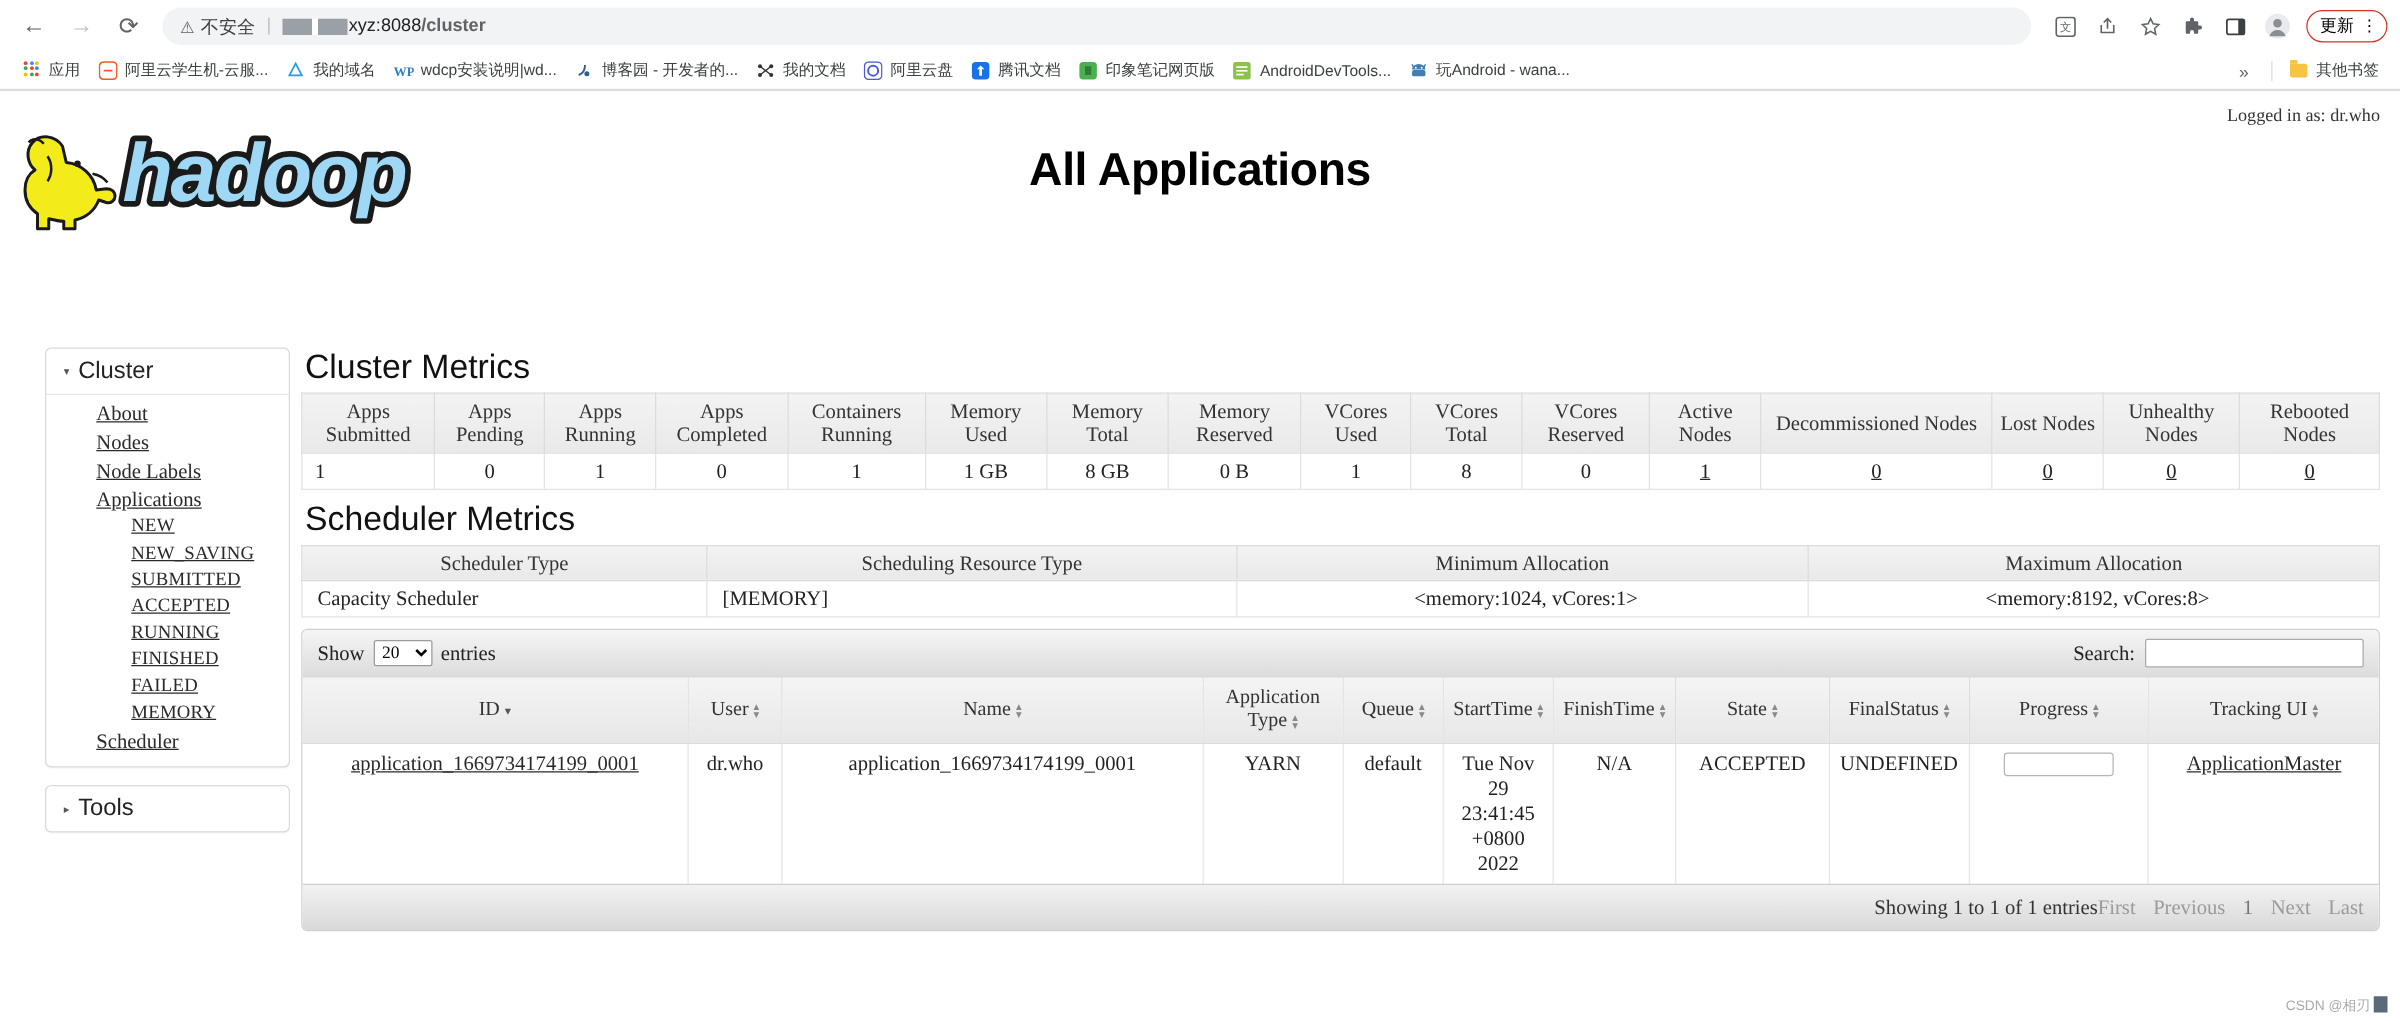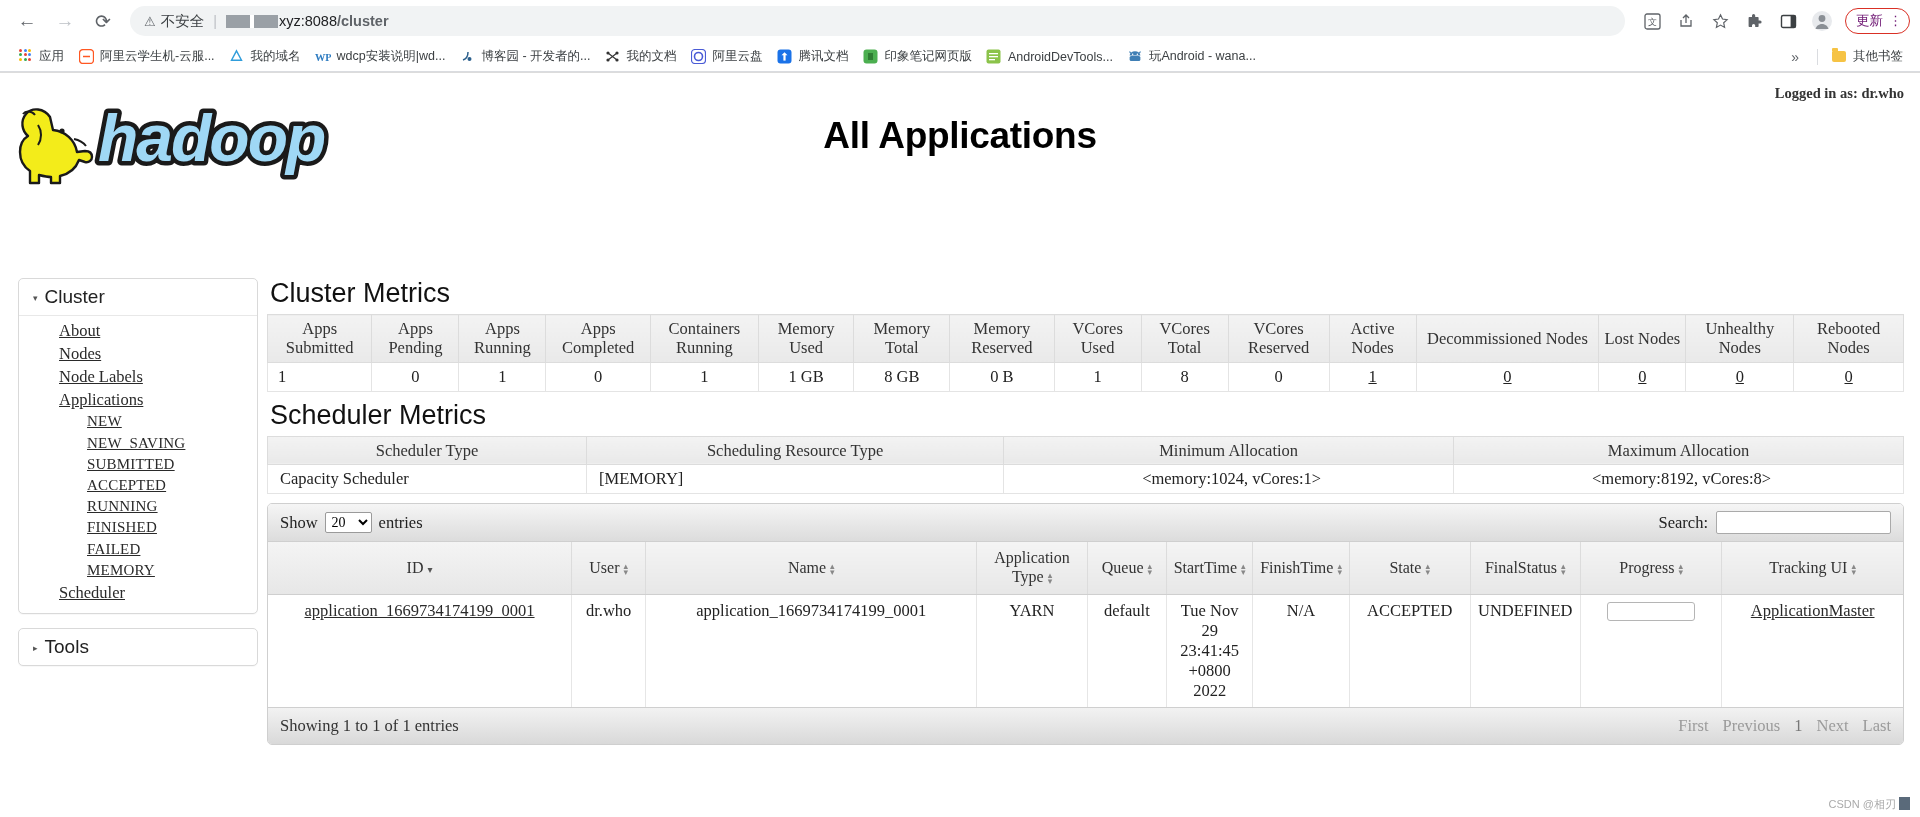--- a/index.html
+++ b/index.html
@@ -68,21 +68,21 @@
     flex: 0 0 auto;
     cursor: pointer;
   }
   .update-pill {
     display: flex; align-items: center; gap: 6px;
     border: 1px solid #d93025;
     border-radius: 14px;
     height: 26px;
     padding: 0 7px 0 10px;
     margin-left: 4px;
-    color: #701a75;
+    color: #000000;
     font-size: 13.5px;
     cursor: pointer;
     flex: 0 0 auto;
   }
   .kebab { letter-spacing: 0; font-size: 13px; line-height: 0.8; }
 
   
   .bookmarks {
     display: flex;
     align-items: center;
@@ -137,21 +137,20 @@
     height: 745px;
     background: #fff;
     padding: 0;
   }
   .logged-in {
     position: absolute;
     right: 16px; top: 12px;
     font-size: 14.5px;
     color: #333;
     font-family: "Liberation Serif", serif;
-    font-weight: bold;
   }
   .logo {
     position: absolute;
     left: 10px; top: 22px;
     width: 380px; height: 92px;
   }
   .page-title {
     text-align: center;
     font-size: 37px;
     font-weight: bold;
@@ -163,22 +162,22 @@
 
   .content-wrap {
     position: absolute;
     top: 205px; left: 0; right: 0;
     display: flex;
     align-items: flex-start;
   }
 
   
   .sidebar {
-    width: 240px;
-    margin-left: 18px;
+    width: 196px;
+    margin-left: 36px;
     flex: 0 0 auto;
     font-family: "Liberation Serif", serif;
   }
   .nav-box {
     border: 1px solid #d9d9d9;
     border-radius: 5px;
     background: #fff;
     padding: 0;
     margin-bottom: 14px;
     box-shadow: 0 1px 1px rgba(0,0,0,0.03);
@@ -337,21 +336,21 @@
     border: 1px solid #b5b5b5;
     border-radius: 3px;
     background: #fff;
     vertical-align: middle;
   }
   .track-link { color: #2a2a2a; text-decoration: underline; cursor: pointer; }
   .dt-bottom {
     background: linear-gradient(180deg,#f2f2f2 0%, #d9d9d9 100%);
     display: flex;
     align-items: center;
-    justify-content: space-between;
+    justify-content: flex-end;
     padding: 8px 12px;
     font-size: 16.5px;
     color: #333;
     border-top: 1px solid #cfcfcf;
   }
   .pager { display: flex; align-items: center; gap: 14px; color: #9b9b9b; }
   .pager span { cursor: pointer; }
   .pager .cur { color: #777; }
 
   .watermark {

